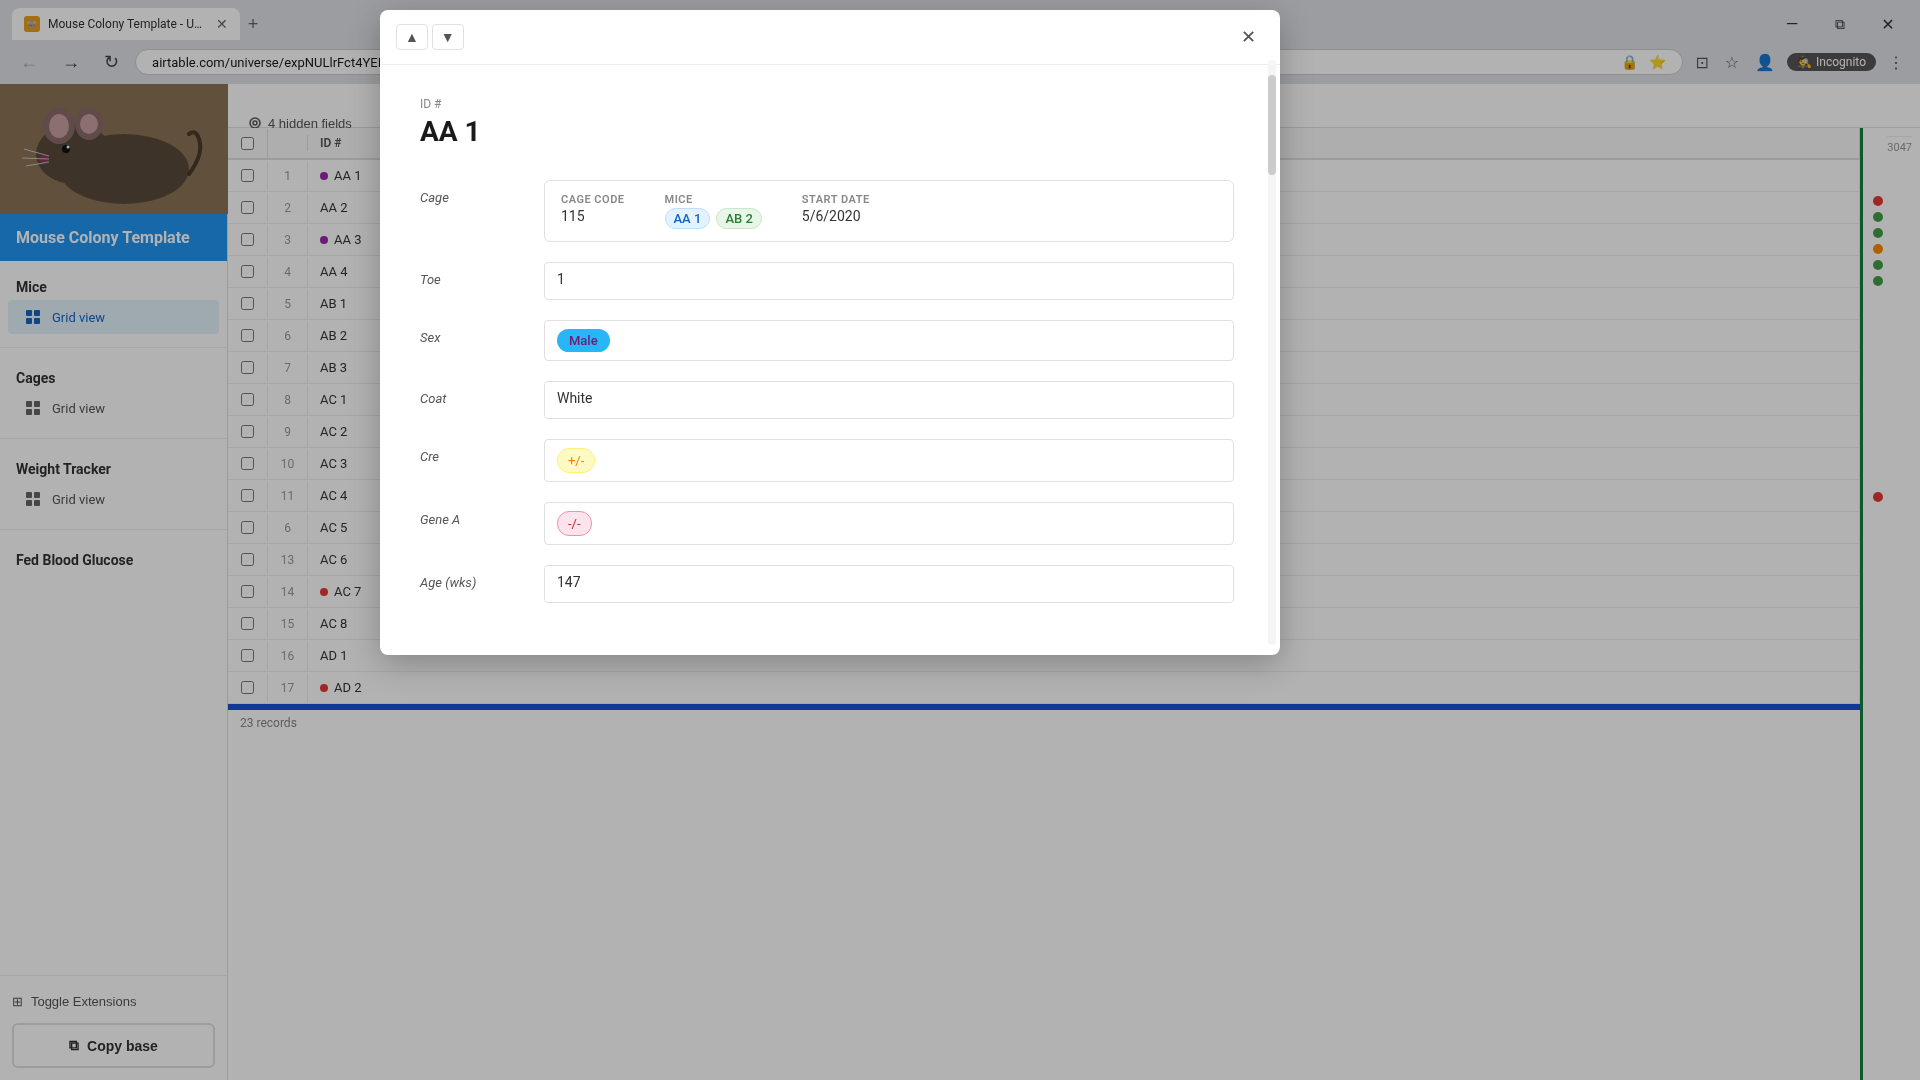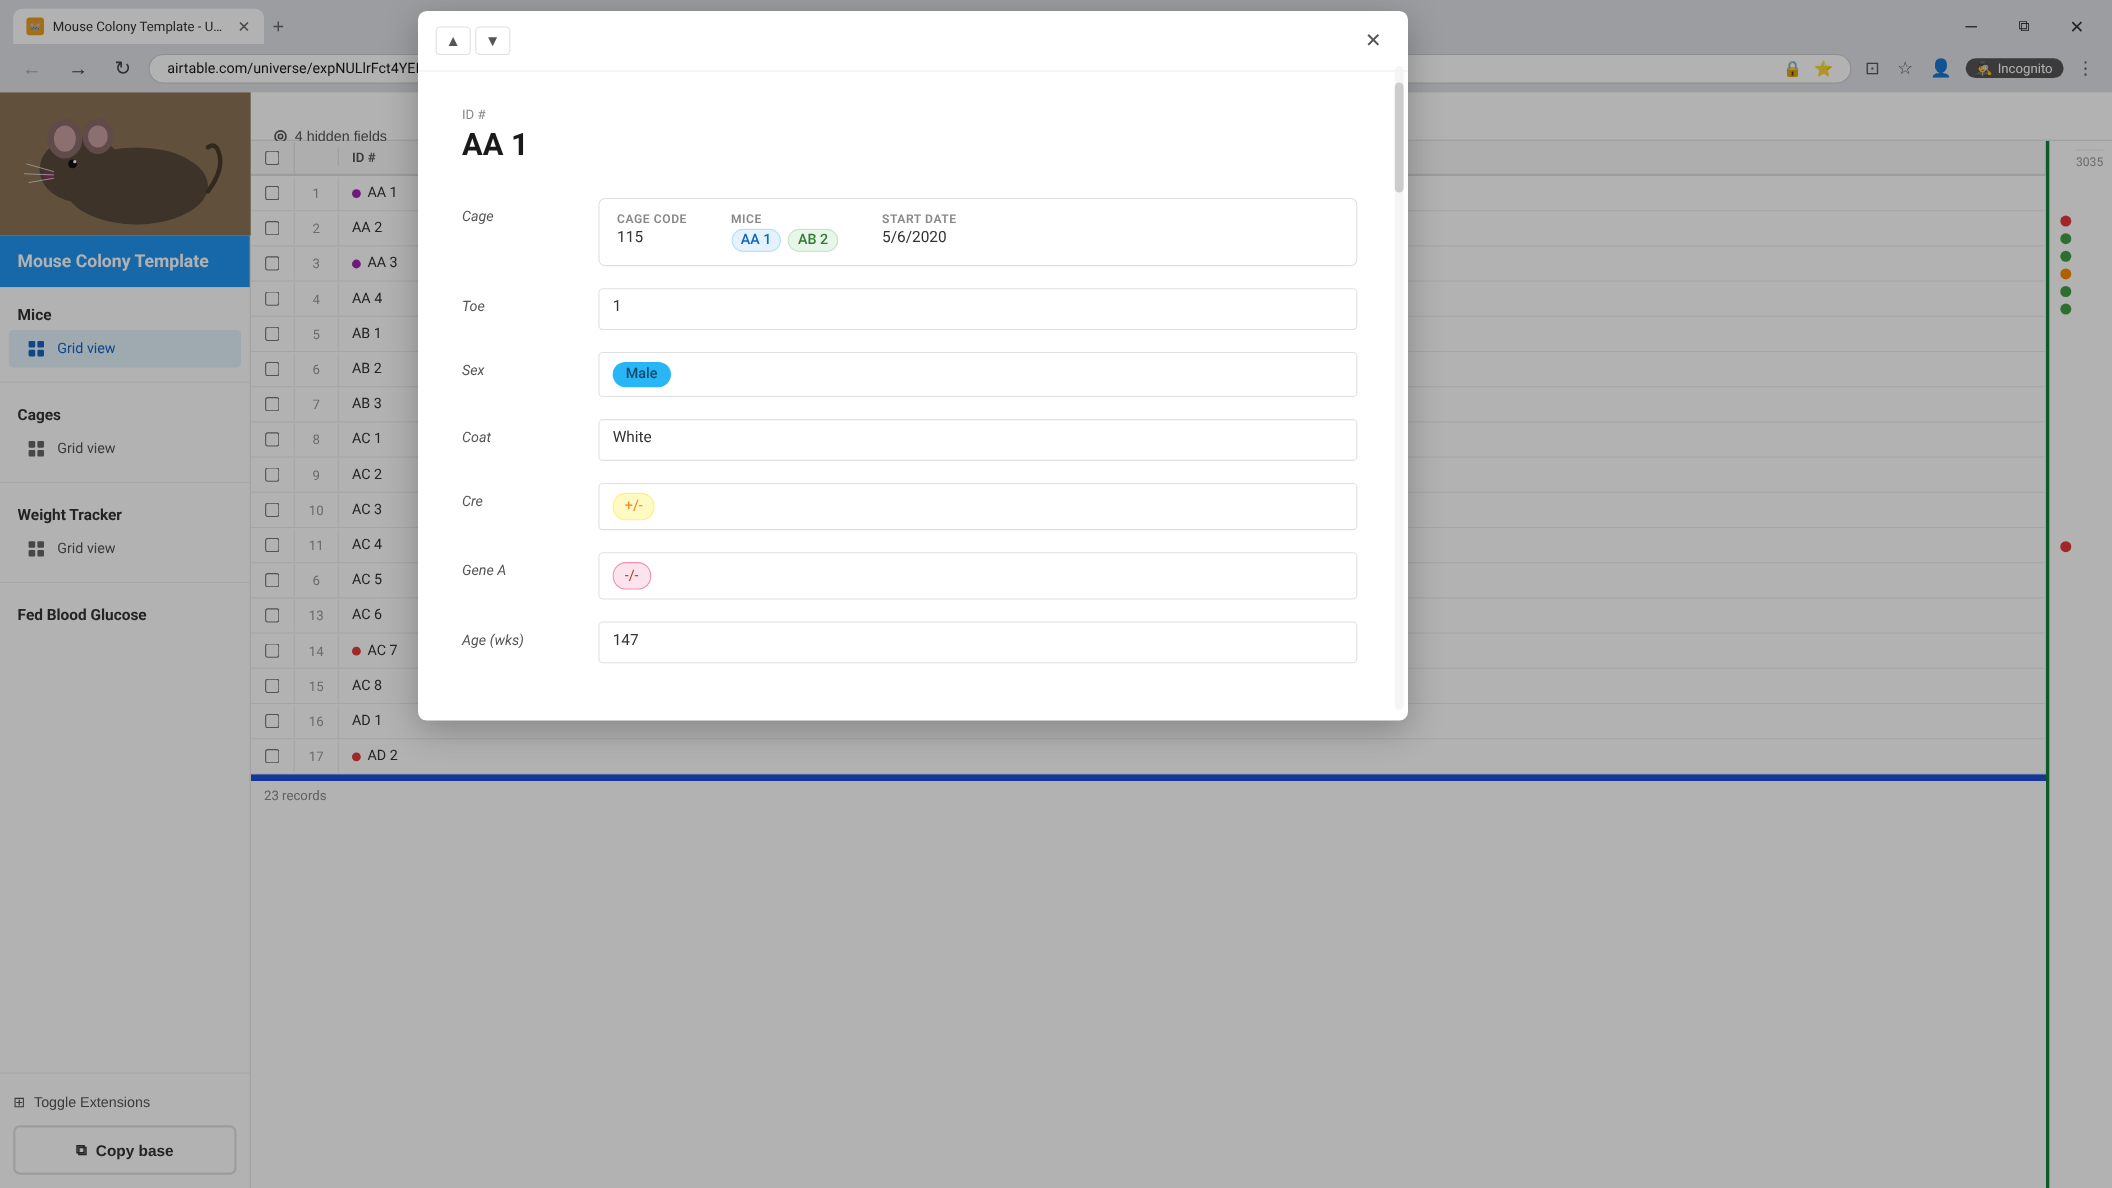--- a/index.html
+++ b/index.html
@@ -45,21 +45,21 @@
     
     .sidebar-bottom { margin-top: auto; padding: 12px; border-top: 1px solid #eee; }
     .toggle-extensions-btn { display: flex; align-items: center; gap: 8px; background: none; border: none; font-size: 13px; color: #555; cursor: pointer; padding: 6px 0; width: 100%; }
     .copy-base-btn { display: flex; align-items: center; justify-content: center; gap: 8px; background: #fff; border: 2px solid #e0e0e0; border-radius: 6px; padding: 12px 16px; font-size: 14px; font-weight: 600; color: #333; cursor: pointer; width: 100%; margin-top: 8px; }
 
     
     .main-content { flex: 1; display: flex; flex-direction: column; background: #f8f8f8; overflow: hidden; position: relative; }
 
     
     .toolbar { display: flex; align-items: center; padding: 6px 12px; background: #fff; border-bottom: 1px solid #e0e0e0; gap: 8px; height: 44px; }
-    .hidden-fields-btn { display: flex; align-items: center; gap: 6px; background: none; border: none; color: #555; font-size: 13px; cursor: pointer; padding: 4px 8px; border-radius: 4px; margin-top: 36px; }
+    .hidden-fields-btn { display: flex; align-items: flex-start; gap: 6px; background: none; border: none; color: #555; font-size: 13px; cursor: pointer; padding: 4px 8px; border-radius: 4px; margin-top: 36px; }
 
     
     .grid-area { flex: 1; display: flex; overflow: hidden; }
     .grid-table { flex: 1; overflow-y: auto; background: #fff; }
     .grid-header { display: flex; align-items: center; border-bottom: 2px solid #e0e0e0; background: #f9f9f9; position: sticky; top: 0; z-index: 5; }
     .grid-header-cell { padding: 8px 12px; font-size: 12px; font-weight: 600; color: #555; border-right: 1px solid #e0e0e0; white-space: nowrap; }
     .col-checkbox { width: 40px; display: flex; align-items: center; justify-content: center; }
     .col-row-num { width: 40px; text-align: center; }
     .col-id { flex: 1; }
 
@@ -99,21 +99,21 @@
     .cage-card-title { font-size: 16px; font-weight: 600; color: #333; margin-bottom: 8px; }
     .cage-card-meta { display: flex; gap: 40px; }
     .cage-meta-col { display: flex; flex-direction: column; gap: 2px; }
     .cage-meta-label { font-size: 11px; color: #888; font-weight: 600; text-transform: uppercase; letter-spacing: 0.5px; }
     .cage-meta-value { font-size: 14px; color: #333; display: flex; gap: 6px; align-items: center; }
     
     .tag { display: inline-flex; align-items: center; padding: 2px 8px; border-radius: 12px; font-size: 13px; font-weight: 500; }
     .tag-aa1 { background: #e3f2fd; color: #1565C0; border: 1px solid #bbdefb; }
     .tag-ab2 { background: #e8f5e9; color: #2e7d32; border: 1px solid #c8e6c9; }
     
-    .badge-male { background: #29b6f6; color: #0c4a6e; border-radius: 12px; padding: 4px 12px; font-size: 13px; font-weight: 500; display: inline-block; }
+    .badge-male { background: #29b6f6; color: #701a75; border-radius: 12px; padding: 4px 12px; font-size: 13px; font-weight: 500; display: inline-block; }
     .badge-plus-minus { background: #fff9c4; color: #f57f17; border: 1px solid #fff176; border-radius: 12px; padding: 4px 10px; font-size: 13px; display: inline-block; }
     .badge-minus-minus { background: #fce4ec; color: #c62828; border: 1px solid #f48fb1; border-radius: 12px; padding: 4px 10px; font-size: 13px; display: inline-block; }
 
     
     .mouse-illustration { width: 228px; height: 130px; background: #8B7355; display: flex; align-items: center; justify-content: center; position: relative; overflow: hidden; }
   </style>
 </head>
 <body>
 
 <div class="browser-chrome">
@@ -407,21 +407,21 @@
           <div class="dot dot-red"></div>
           <div class="dot dot-green"></div>
           <div class="dot dot-green"></div>
           <div class="dot dot-orange"></div>
           <div class="dot dot-green"></div>
           <div class="dot dot-green"></div>
           <div style="margin-top:200px;" class="dot dot-red"></div>
         </div>
         <div style="display:flex; justify-content:space-between; padding: 4px 0; border-top: 1px solid #eee;">
           <span style="font-size:11px; color:#999;">30</span>
-          <span style="font-size:11px; color:#999;">35</span>
+          <span style="font-size:11px; color:#999;">47</span>
         </div>
       </div>
     </div>
   </div>
 
   <div class="modal-overlay">
     <div class="modal">
 
       <div class="modal-header">
         <div class="modal-nav">

